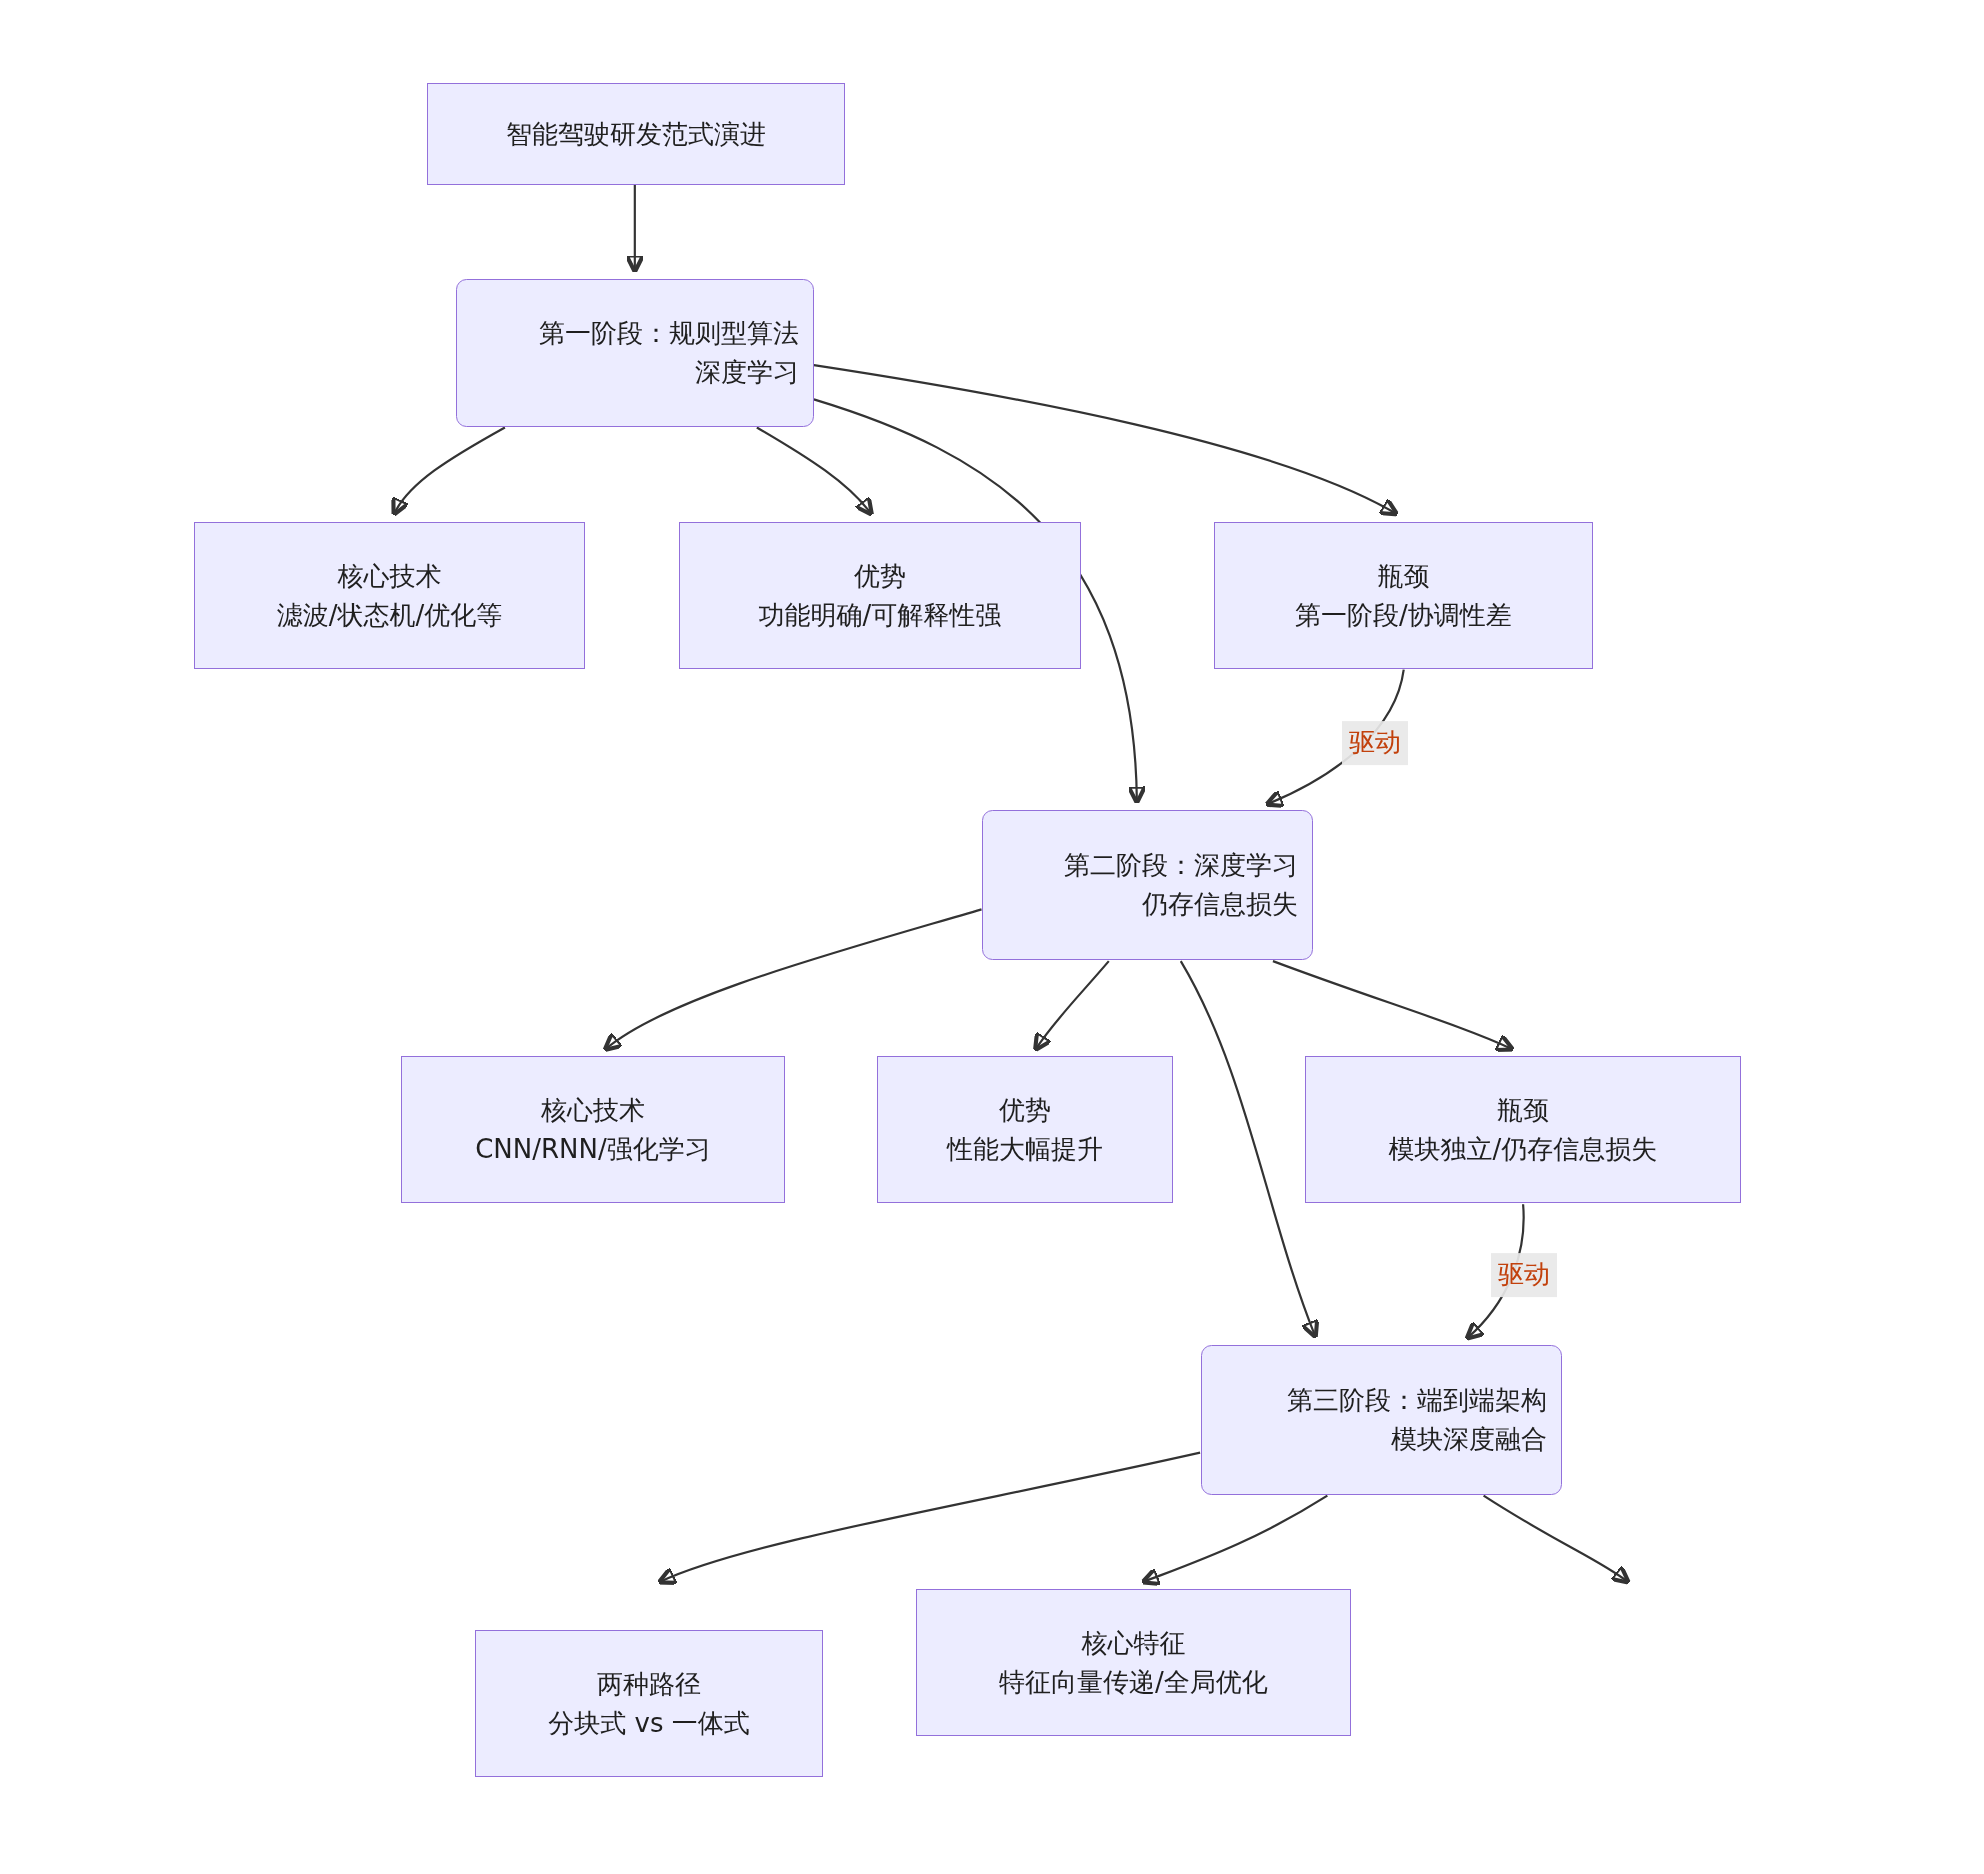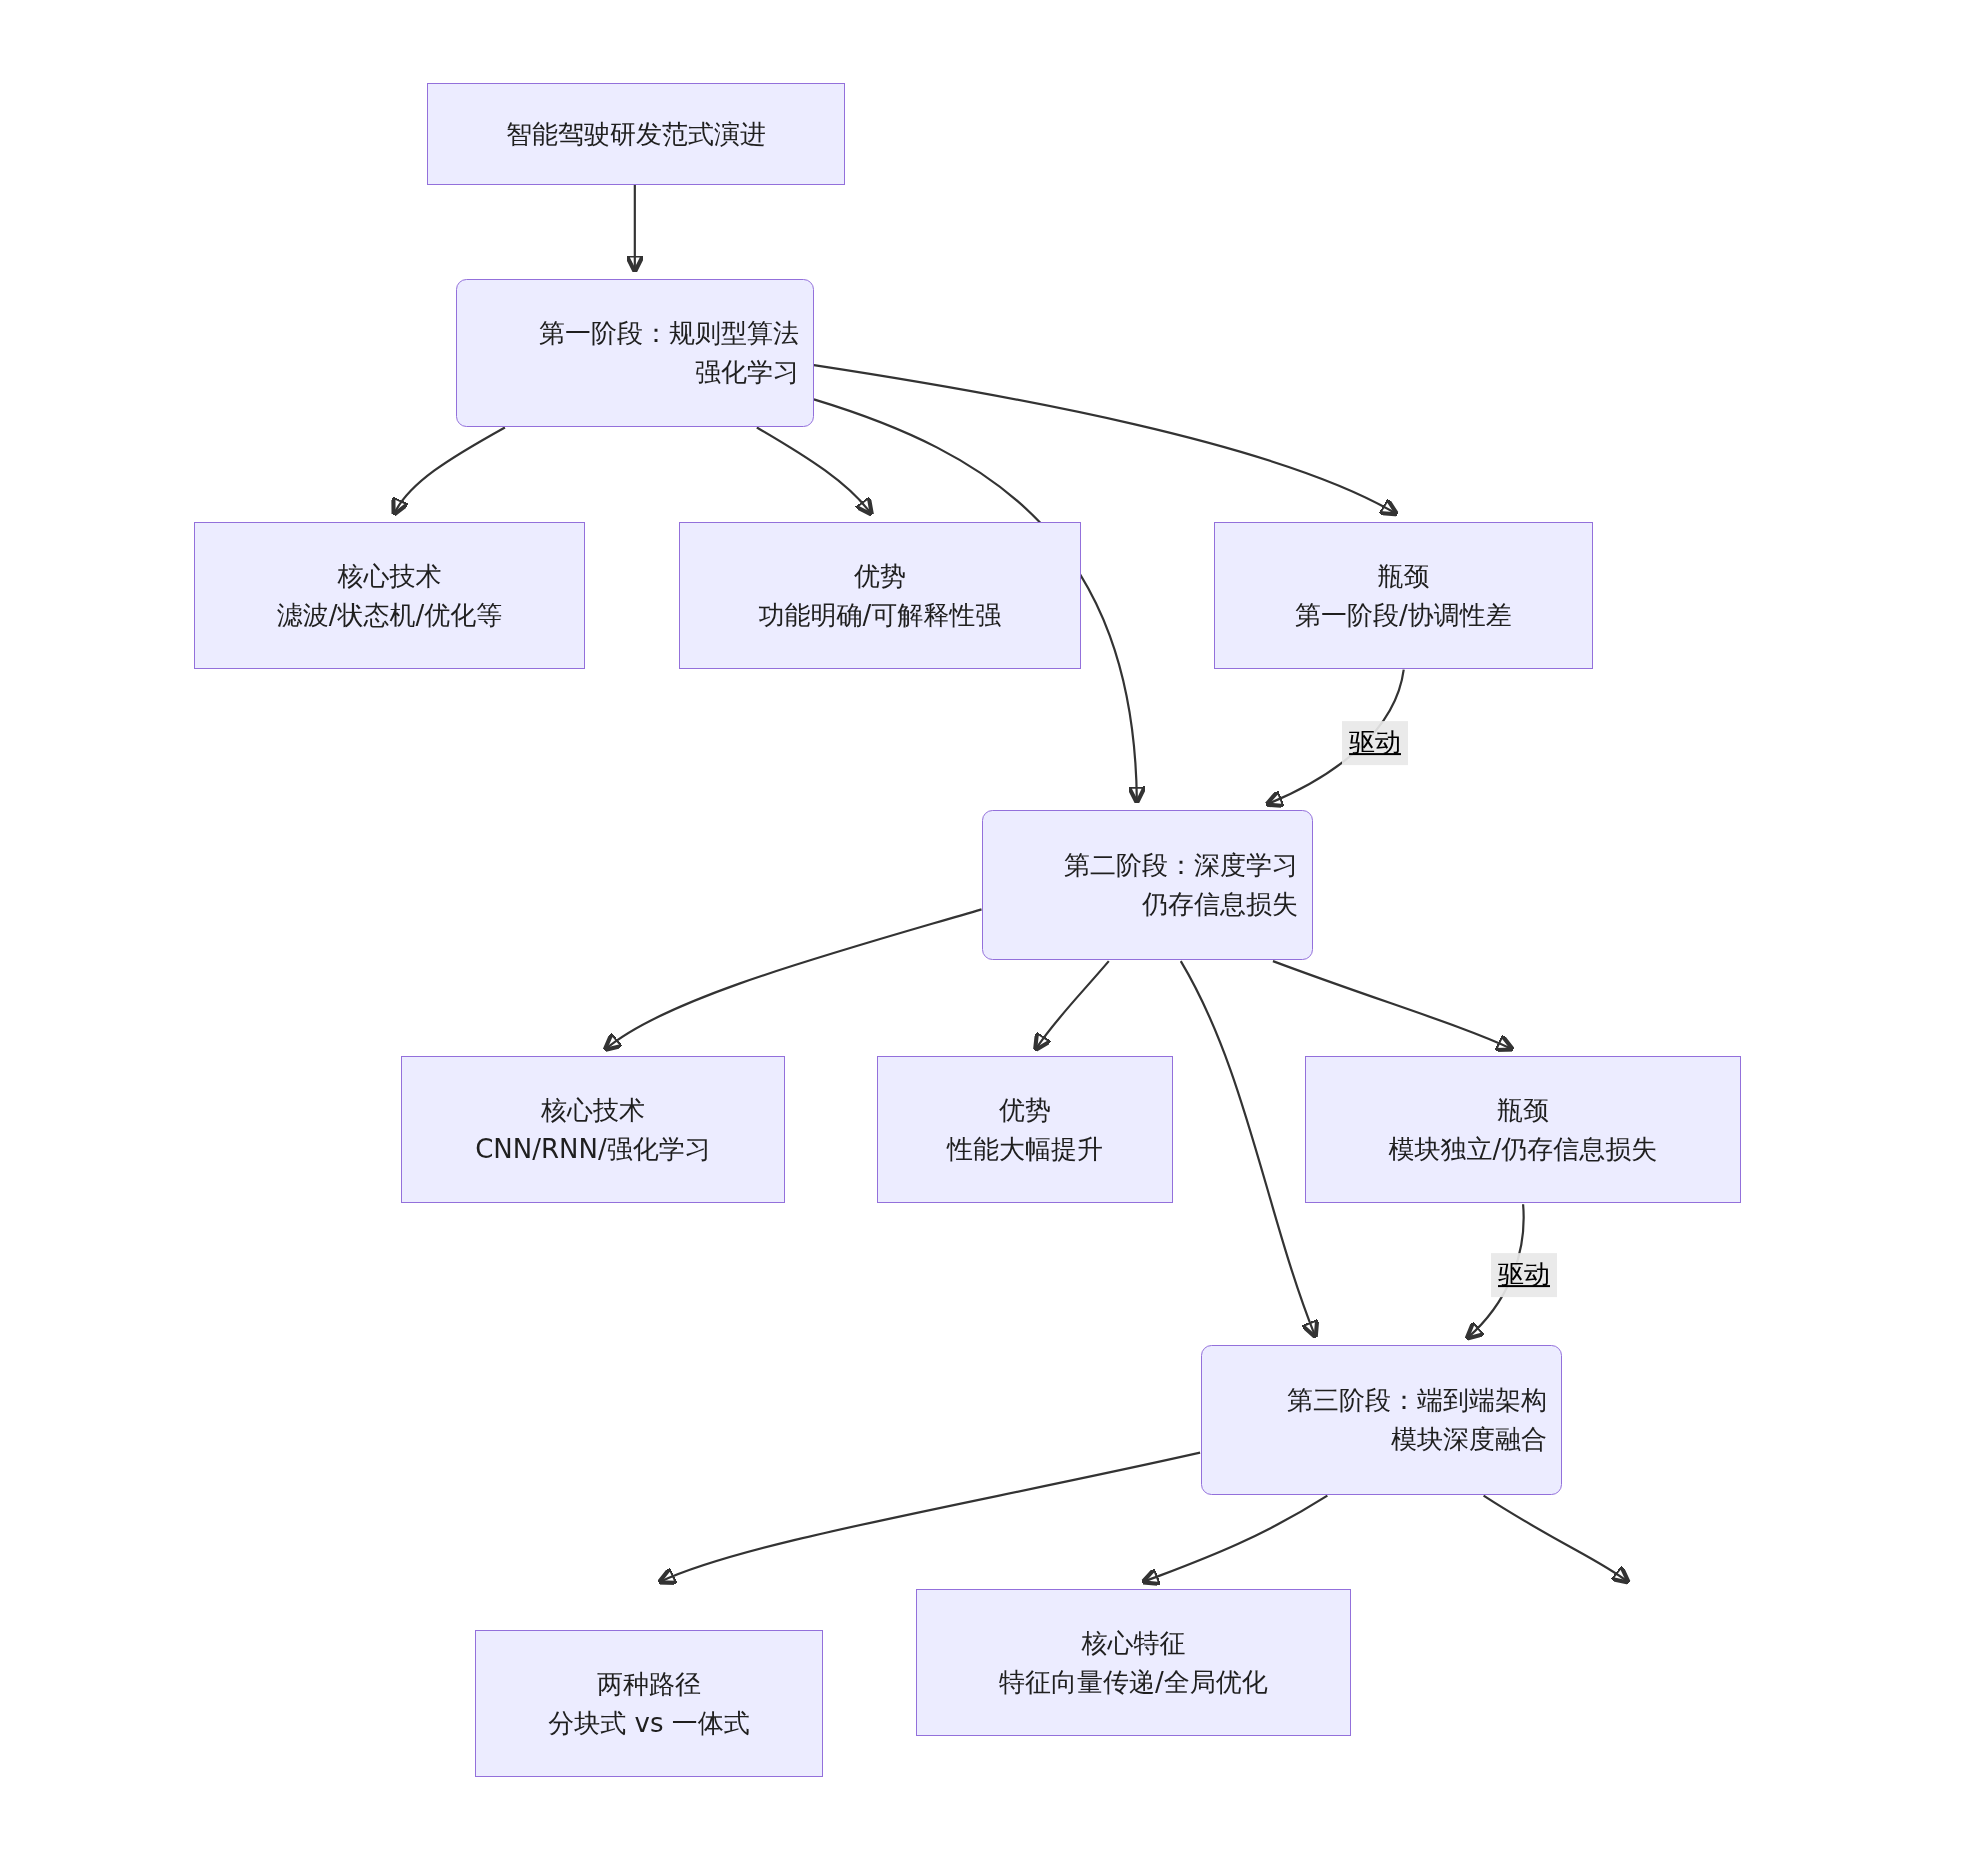--- a/index.html
+++ b/index.html
@@ -27,26 +27,25 @@
     font-size:26px;
     line-height:1.5;
     padding:26px 14px;
   }
   .node.rounded { border-radius:10.5px;align-items:flex-end; }
   .node .l1, .node .l2 { white-space:nowrap; }
   .edge-label {
     position:absolute;
     transform:translate(-50%,-50%);
     background:rgba(232,232,232,0.92);
-    color:#000000;
+    color:#c2410c;
     font-size:26px;
     line-height:1.3;
     padding:5px 7px;
     white-space:nowrap;
-    text-decoration:underline;
   }
 </style>
 </head>
 <body>
 
 <div class="canvas">
 
   <svg class="edges" viewBox="0 0 2261 2135">
     <defs>
       <marker id="arrow" viewBox="0 0 10 10" refX="9" refY="5" markerWidth="7.5" markerHeight="7.5" orient="auto-start-reverse">
@@ -82,21 +81,21 @@
 
     <path d="M 1690 1704 C 1770 1756, 1824 1778, 1854 1802" marker-end="url(#arrow)"></path>
   </svg>
 
   <div class="node" style="left:427px; top:83px; width:418px; height:102px;">
     <div class="l1">智能驾驶研发范式演进</div>
   </div>
 
   <div class="node rounded" style="left:456px; top:279px; width:358px; height:148px;">
     <div class="l1">第一阶段：规则型算法</div>
-    <div class="l2">强化学习</div>
+    <div class="l2">深度学习</div>
   </div>
 
   <div class="node" style="left:194px; top:522px; width:391px; height:147px;">
     <div class="l1">核心技术</div>
     <div class="l2">滤波/状态机/优化等</div>
   </div>
 
   <div class="node" style="left:679px; top:522px; width:402px; height:147px;">
     <div class="l1">优势</div>
     <div class="l2">功能明确/可解释性强</div>

